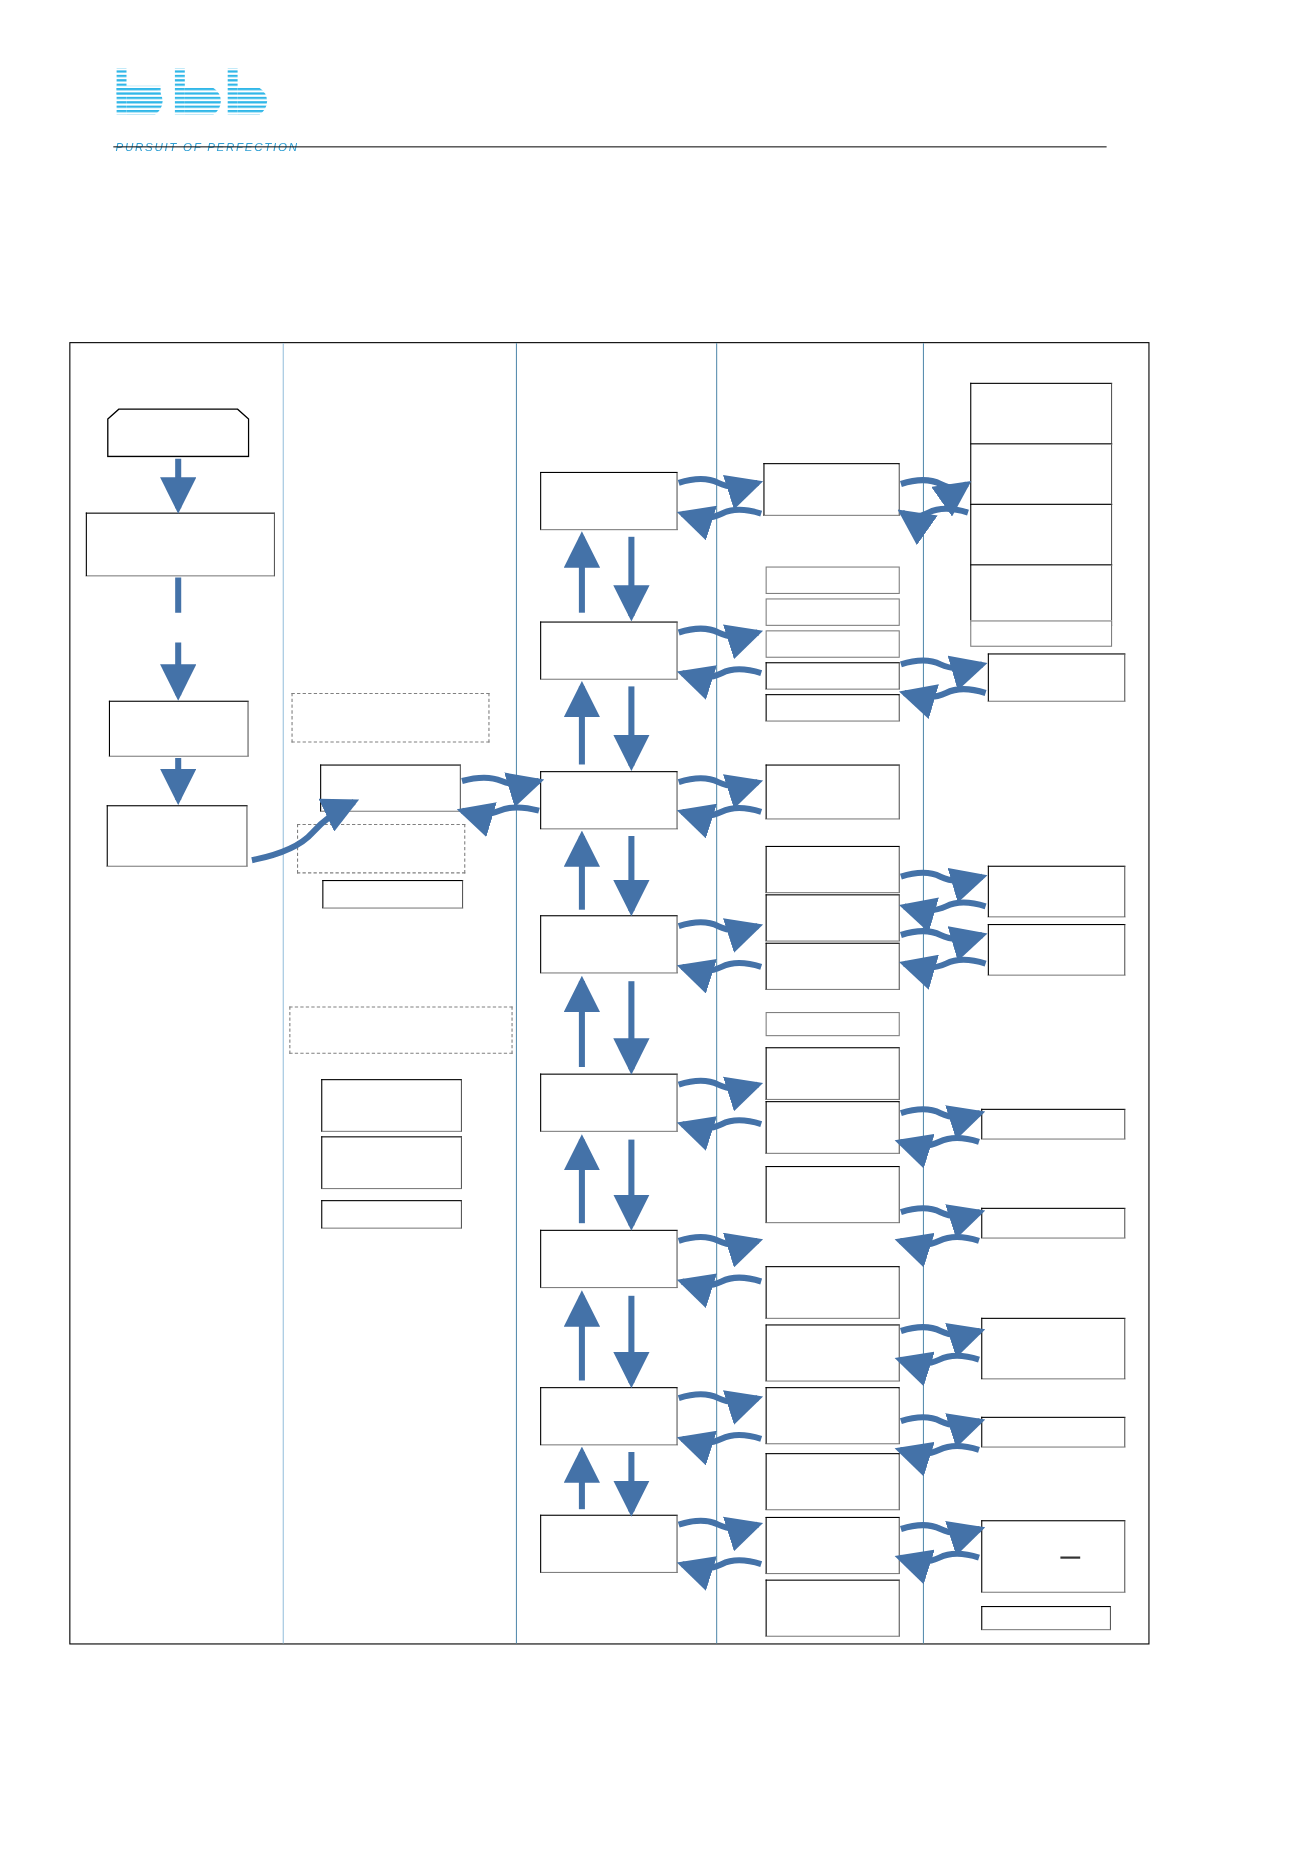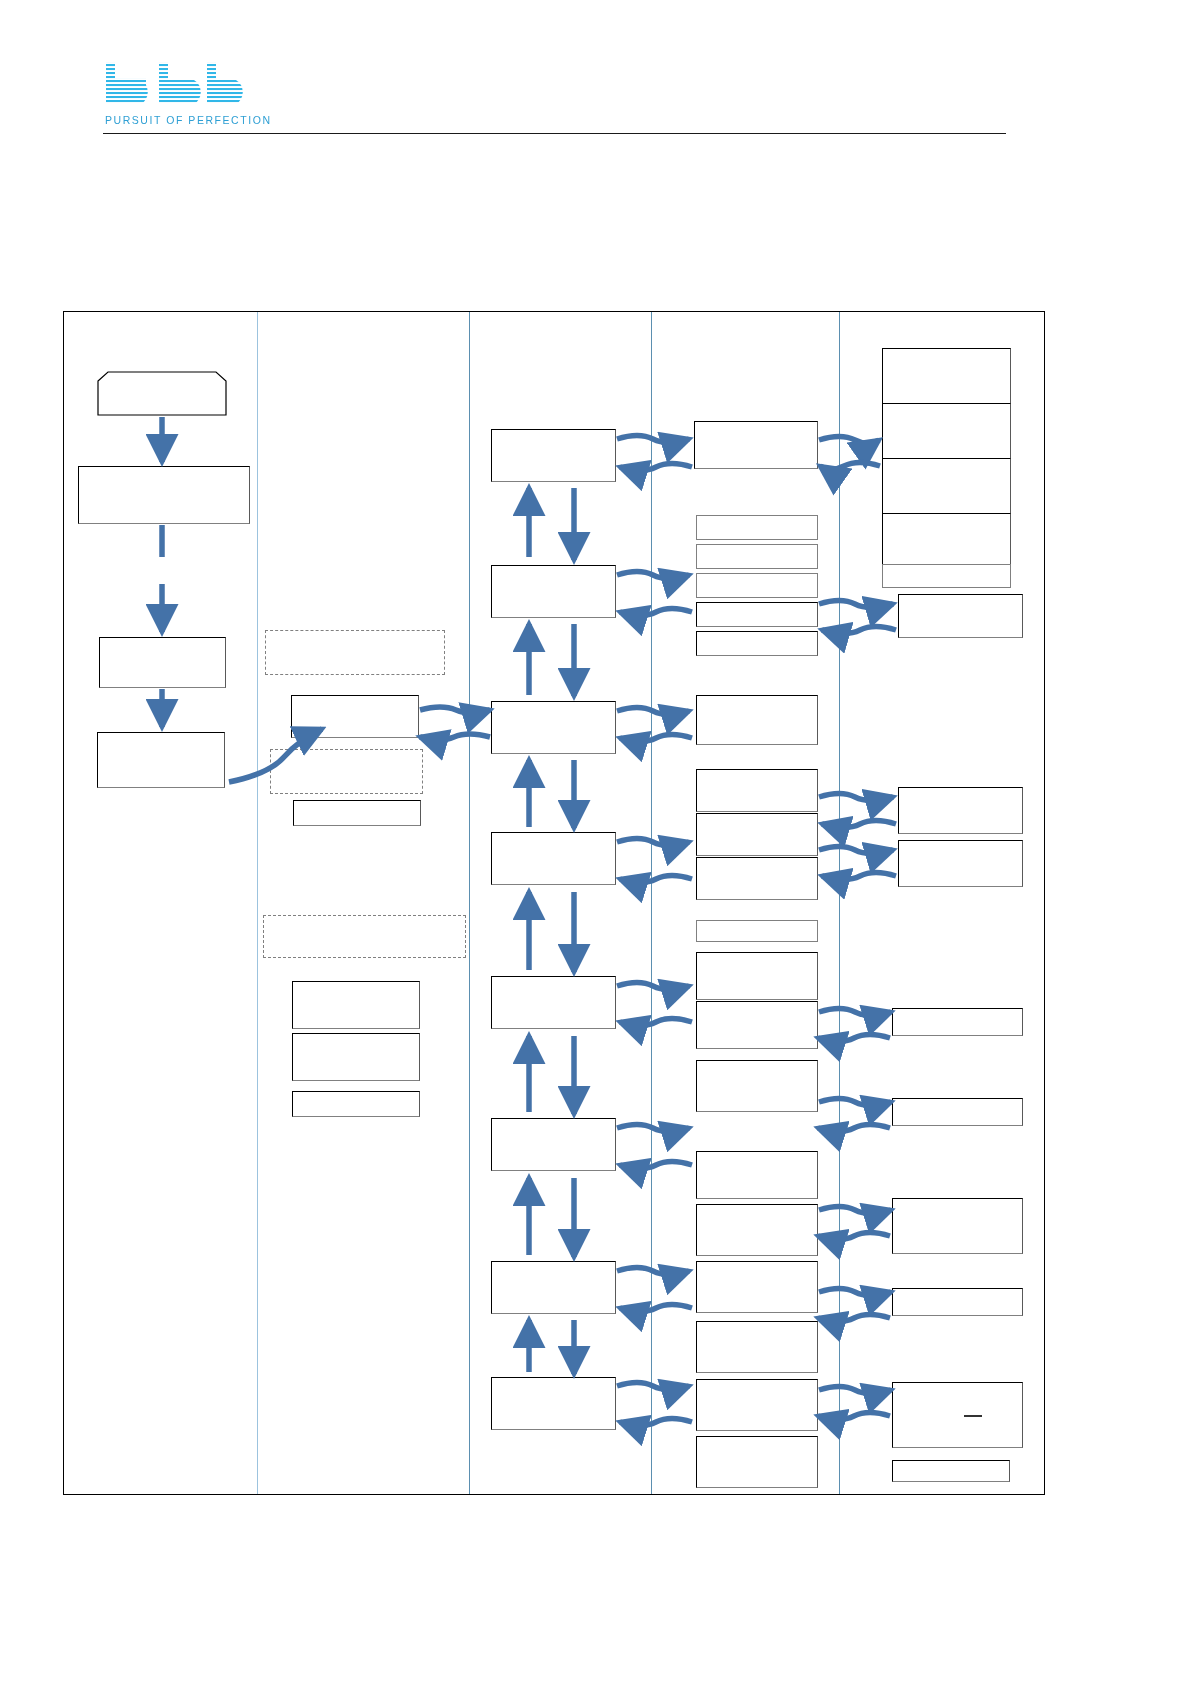--- a/index.html
+++ b/index.html
@@ -2,22 +2,22 @@
 <html><head>
 <meta charset="utf-8">
 <style>
   html,body{margin:0;padding:0;background:#ffffff;}
   body{width:1191px;height:1684px;position:relative;font-family:"Liberation Sans",sans-serif;overflow:hidden;}
 
   
   #header{position:absolute;left:0;top:0;width:1191px;height:160px;}
   #logo-block{position:absolute;left:103px;top:60px;width:150px;height:80px;}
   #logo-mark{position:absolute;left:0;top:0;width:145px;height:50px;}
-  #logo-tagline{position:absolute;left:2px;top:54px;font-size:10.5px;letter-spacing:1.55px;
-    color:#2e9fd4;font-family:"Liberation Sans",sans-serif;white-space:nowrap;}
+  #logo-tagline{position:absolute;left:2px;top:68px;font-size:10.5px;letter-spacing:1.55px;
+    color:#2e9fd4;font-family:"Liberation Sans",sans-serif;white-space:nowrap;font-style:italic;}
   #header-rule{position:absolute;left:103px;top:133px;width:903px;height:0;
     border-top:1.6px solid #1a1a1a;}
 
   
   #diagram{position:absolute;left:63px;top:311px;width:982px;height:1184px;
     border:1.5px solid #000;box-sizing:border-box;background:#fff;}
 
   .lane-div{position:absolute;top:0;width:0;border-left:1px solid #9cc3de;height:100%;}
   .lane-div.dark{border-left-color:#5b8fb0;}
 

